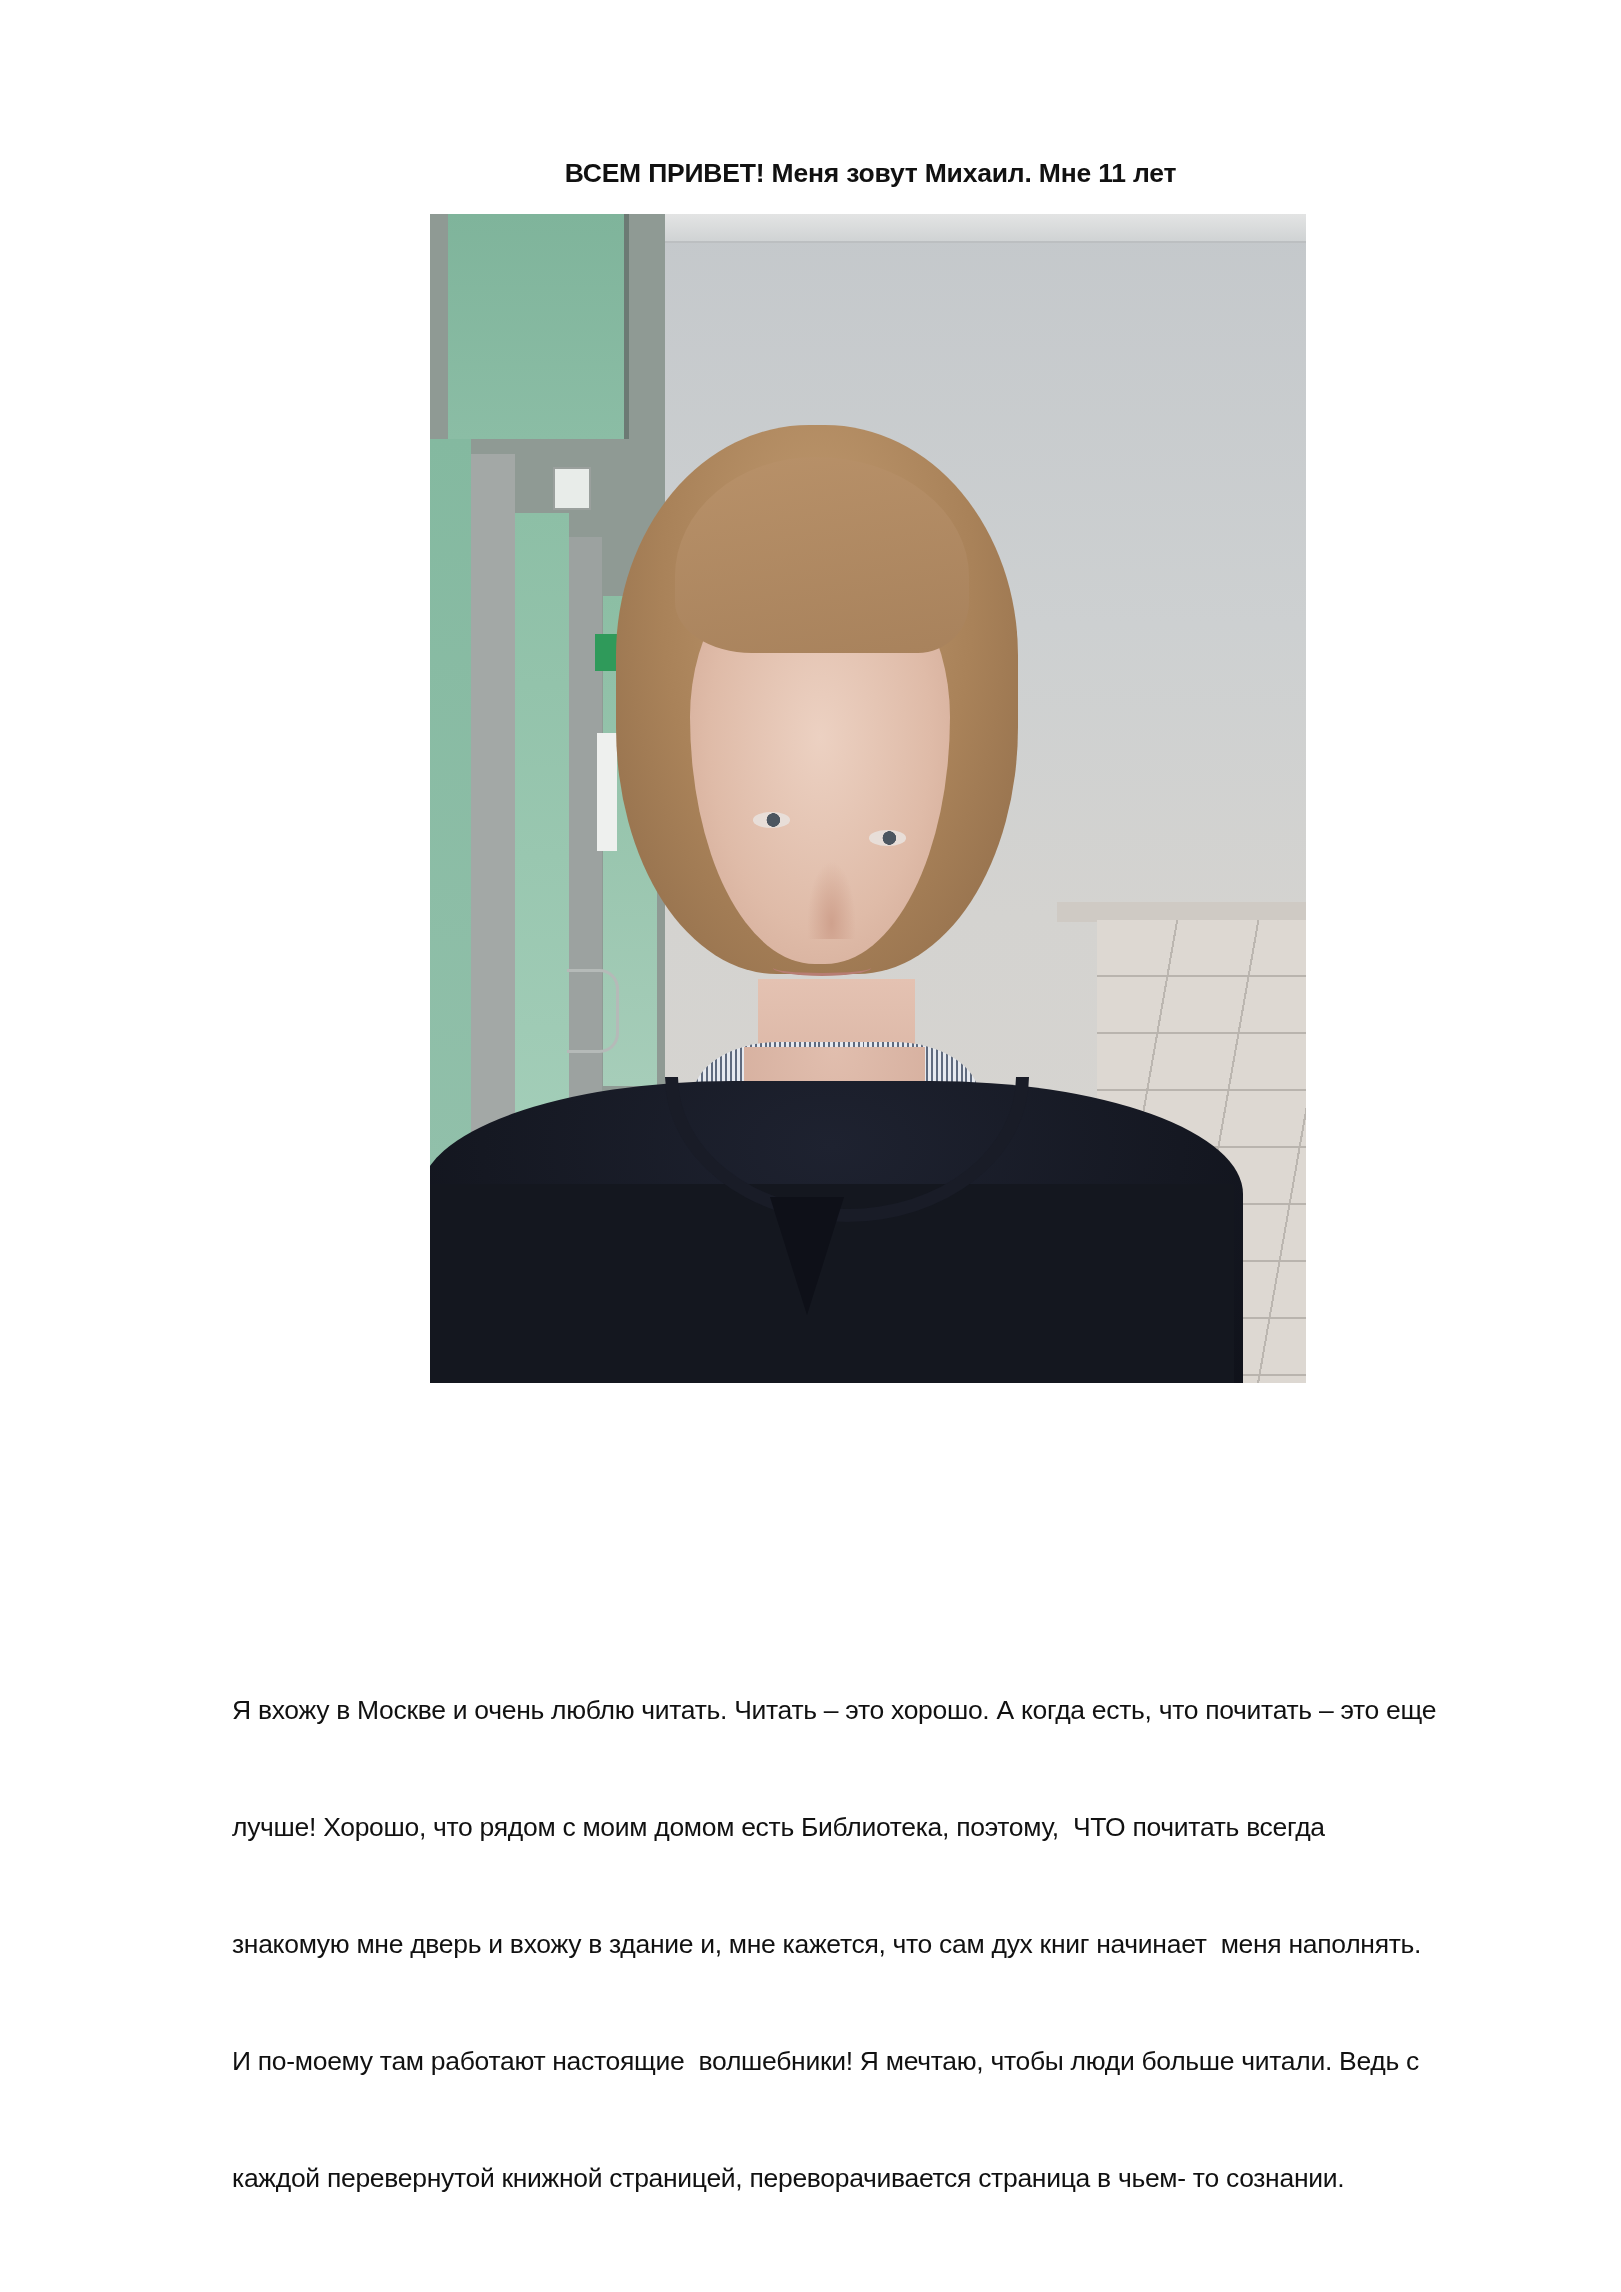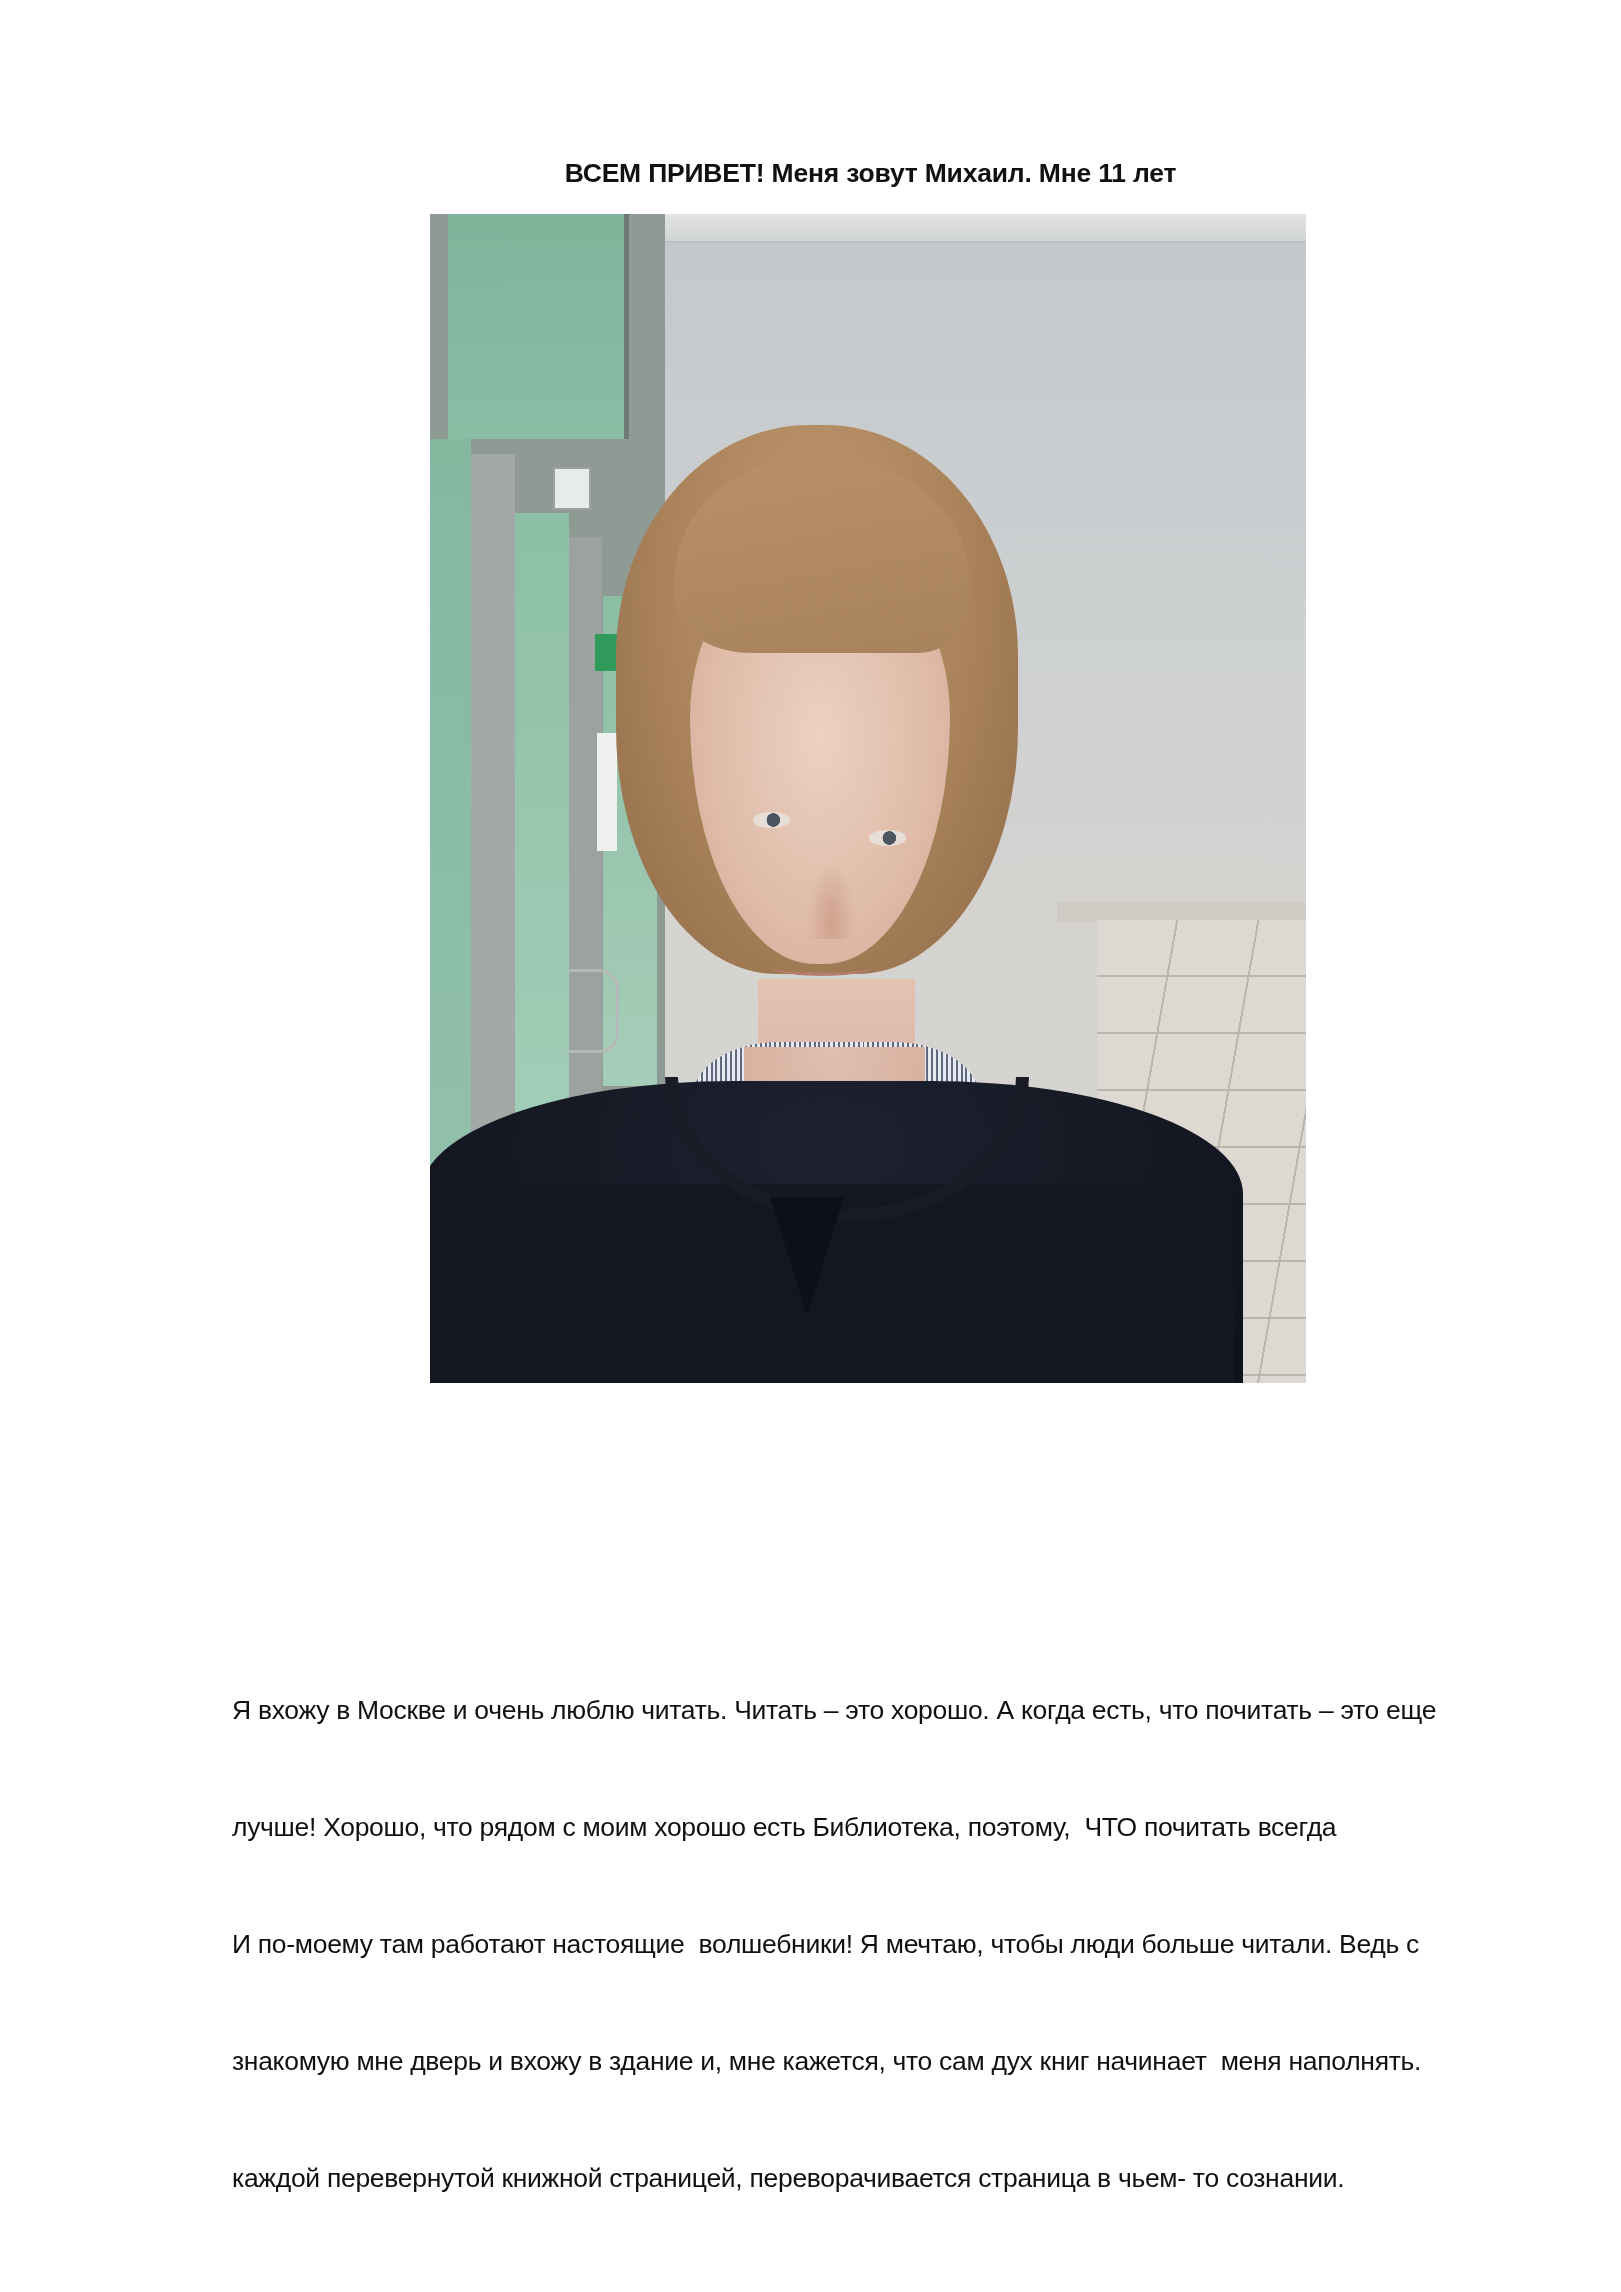--- a/index.html
+++ b/index.html
@@ -209,23 +209,23 @@
     <div class="neck-inner"></div>
     <div class="sweater"></div>
     <div class="sweater-body"></div>
     <div class="neckband"></div>
     <div class="vee"></div>
   </div>
 
   <div class="body-text" style="position:absolute;left:232px;top:1535px;width:1274px;font-size:26.5px;line-height:39px;color:#111;letter-spacing:-0.3px;white-space:pre;">
     <div style="margin-bottom:19.6px;">
       <div>Я вхожу в Москве и очень люблю читать. Читать – это хорошо. А когда есть, что почитать – это еще</div>
-      <div>лучше! Хорошо, что рядом с моим хорошо есть Библиотека, поэтому,  ЧТО почитать всегда</div>
+      <div>лучше! Хорошо, что рядом с моим домом есть Библиотека, поэтому,  ЧТО почитать всегда</div>
+      <div>знакомую мне дверь и вхожу в здание и, мне кажется, что сам дух книг начинает  меня наполнять.</div>
       <div>И по-моему там работают настоящие  волшебники! Я мечтаю, чтобы люди больше читали. Ведь с</div>
-      <div>знакомую мне дверь и вхожу в здание и, мне кажется, что сам дух книг начинает  меня наполнять.</div>
       <div>каждой перевернутой книжной страницей, переворачивается страница в чьем- то сознании.</div>
     </div>
     
     
   </div>
 
 </div>
 
 
 </body></html>

